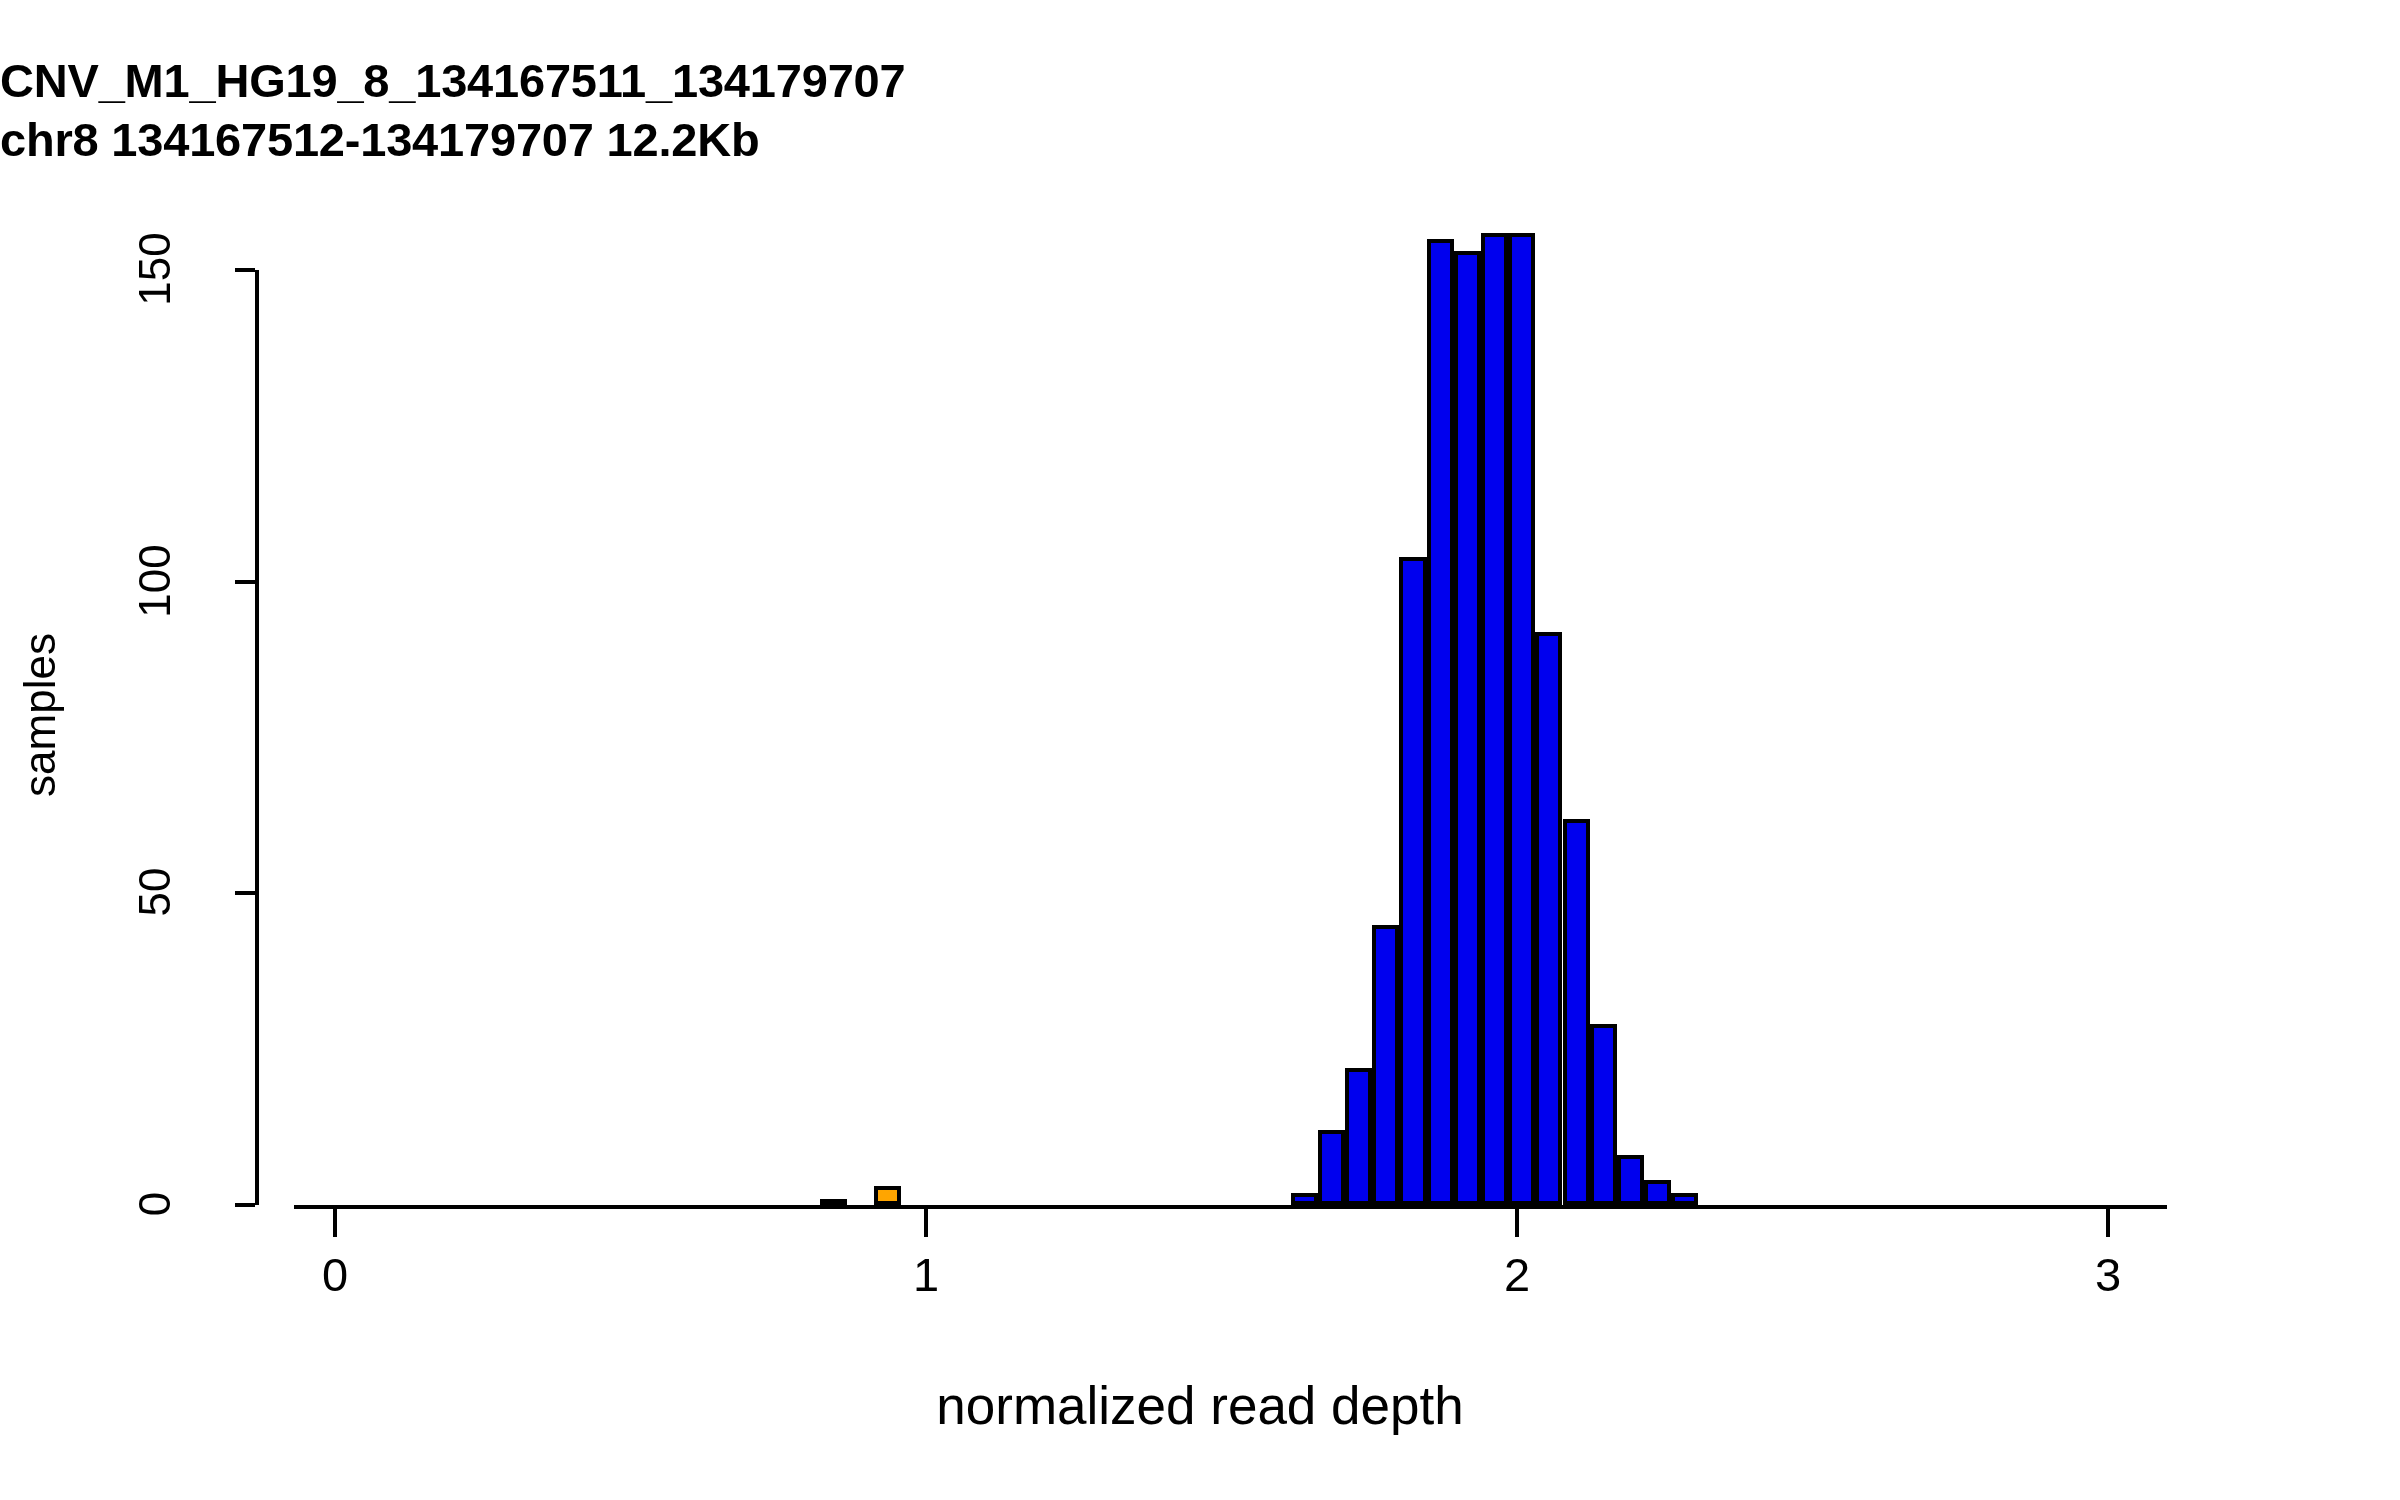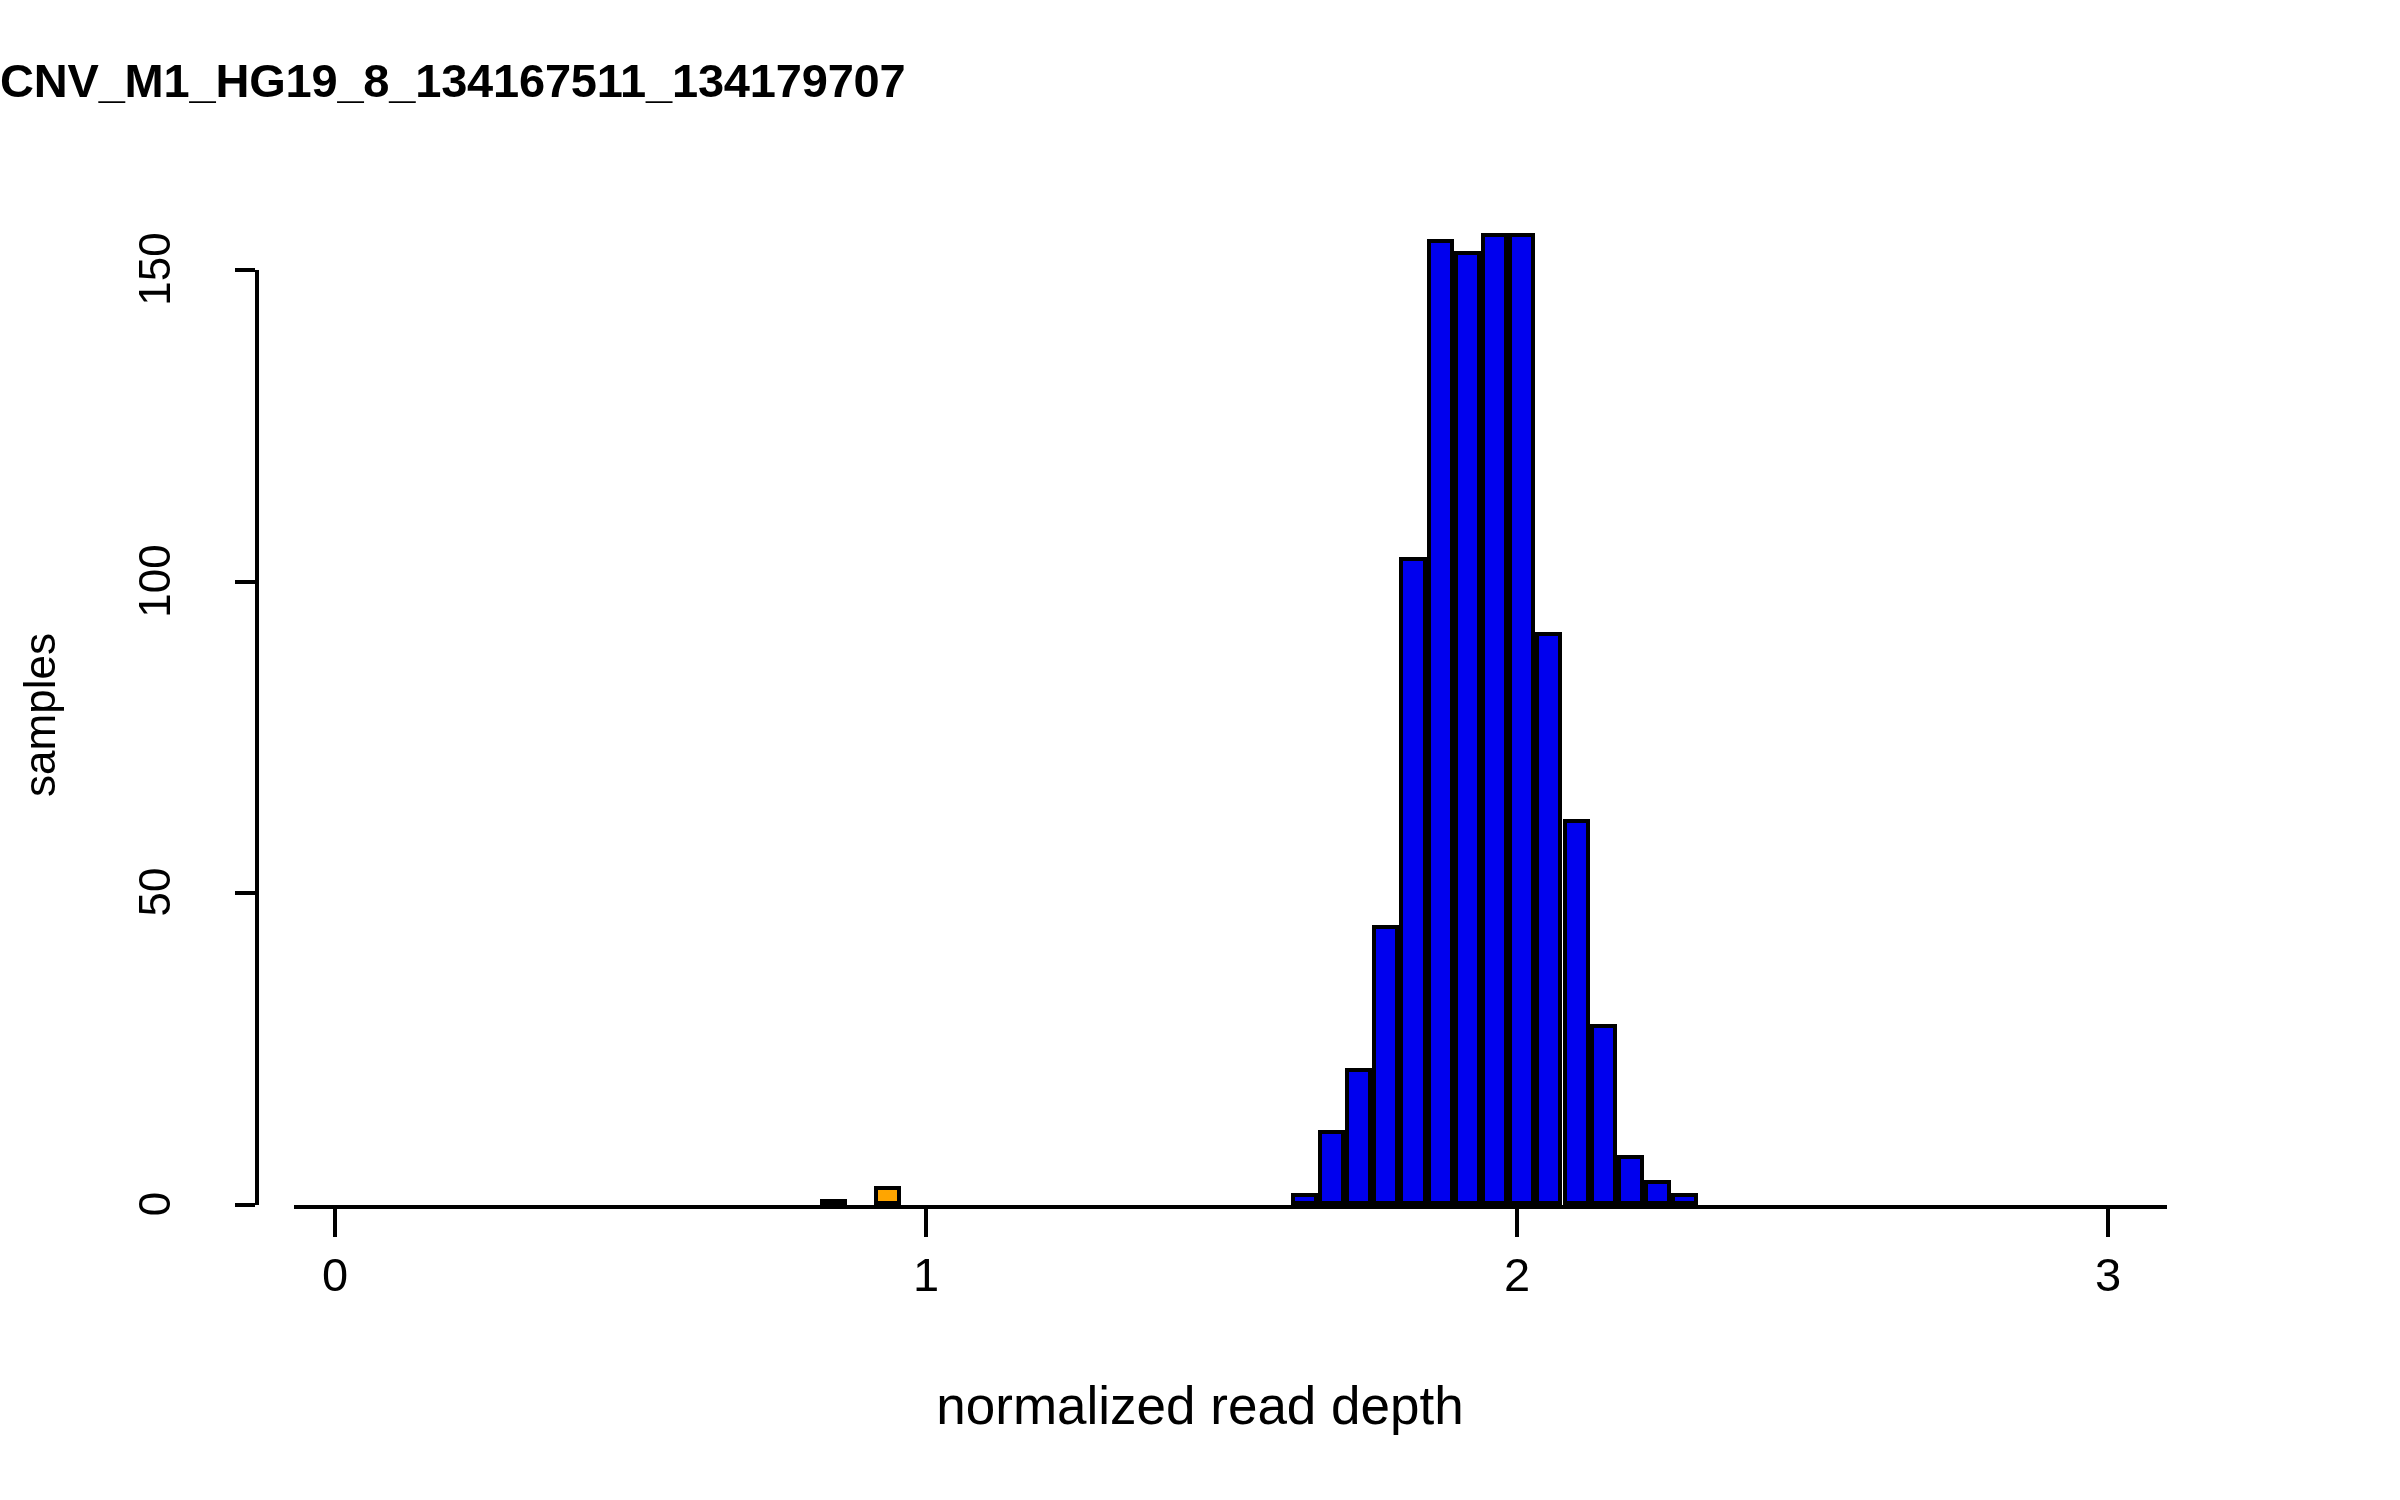--- a/index.html
+++ b/index.html
@@ -29,20 +29,21 @@
   .bars{position:absolute;left:0;top:0;width:2400px;height:1500px;}
   .bar{position:absolute;box-sizing:border-box;border:4px solid #000;}
 </style>
 </head>
 <body>
 
 <div id="root">
 
   <div class="title-block">
     <div class="title-line">CNV_M1_HG19_8_134167511_134179707</div>
+    <div class="title-line">chr8 134167512-134179707 12.2Kb</div>
   </div>
 
   <div id="plot">
     <div class="bars" id="bars">
         <div class="bar" style="left: 819.62px; width: 27.186px; top: 1198.77px; height: 6.23333px; background: rgb(255, 165, 0);"></div>
         <div class="bar" style="left: 873.992px; width: 27.186px; top: 1186.3px; height: 18.7px; background: rgb(255, 165, 0);"></div>
         <div class="bar" style="left: 1290.65px; width: 27.186px; top: 1192.53px; height: 12.4667px; background: rgb(0, 0, 238);"></div>
         <div class="bar" style="left: 1317.83px; width: 27.186px; top: 1130.2px; height: 74.8px; background: rgb(0, 0, 238);"></div>
         <div class="bar" style="left: 1345.02px; width: 27.186px; top: 1067.87px; height: 137.133px; background: rgb(0, 0, 238);"></div>
         <div class="bar" style="left: 1372.2px; width: 27.186px; top: 924.5px; height: 280.5px; background: rgb(0, 0, 238);"></div>

